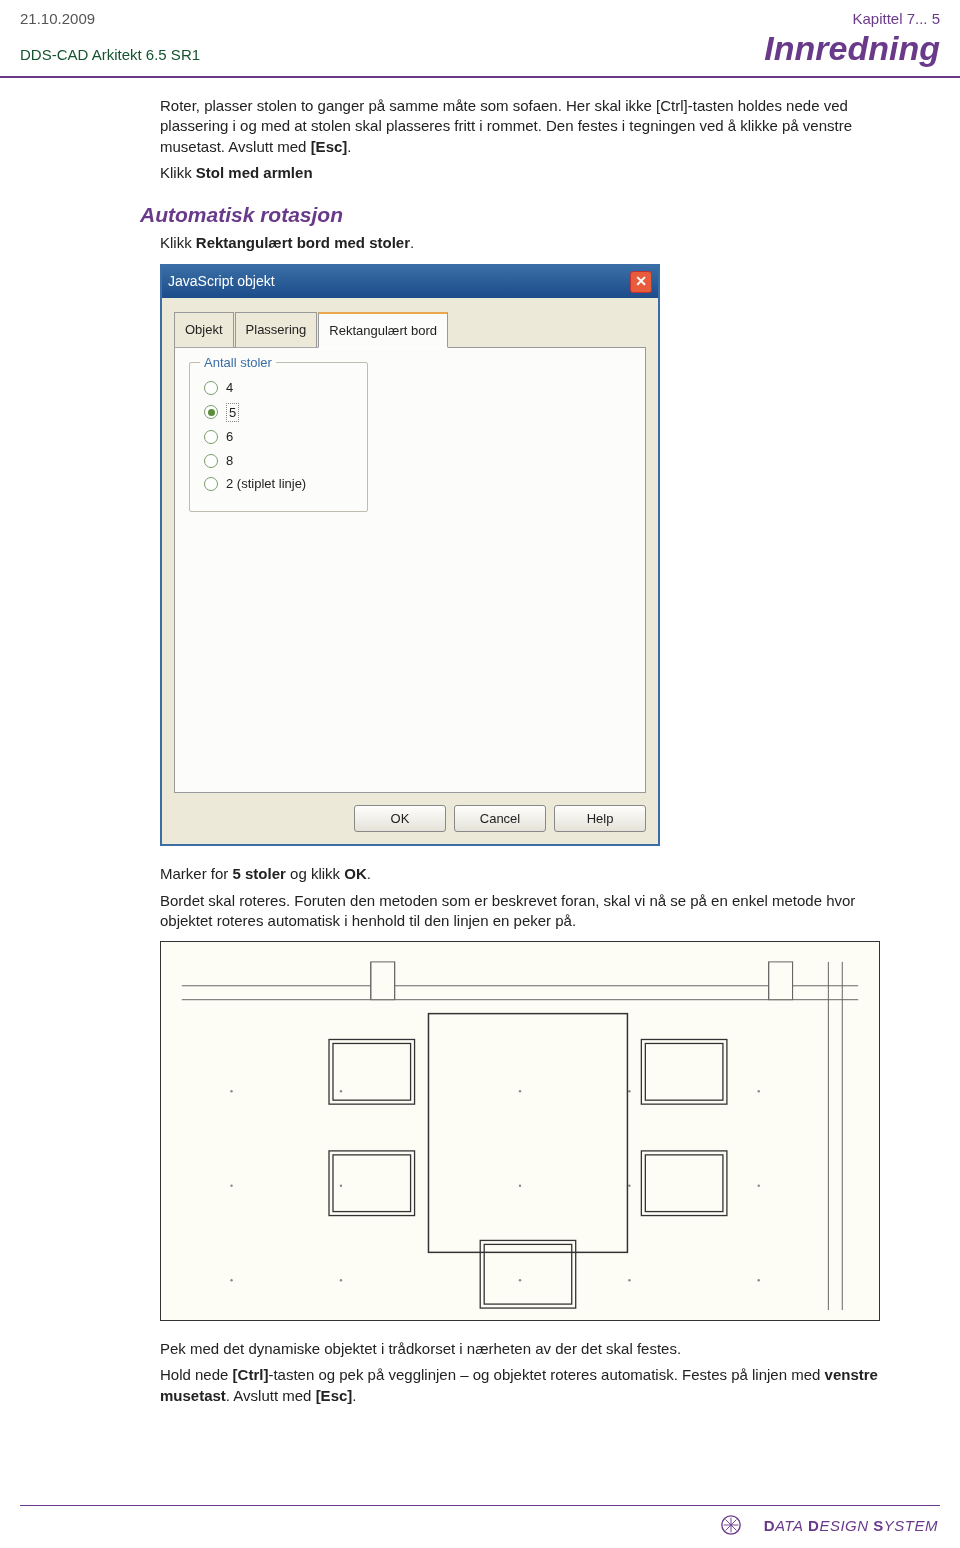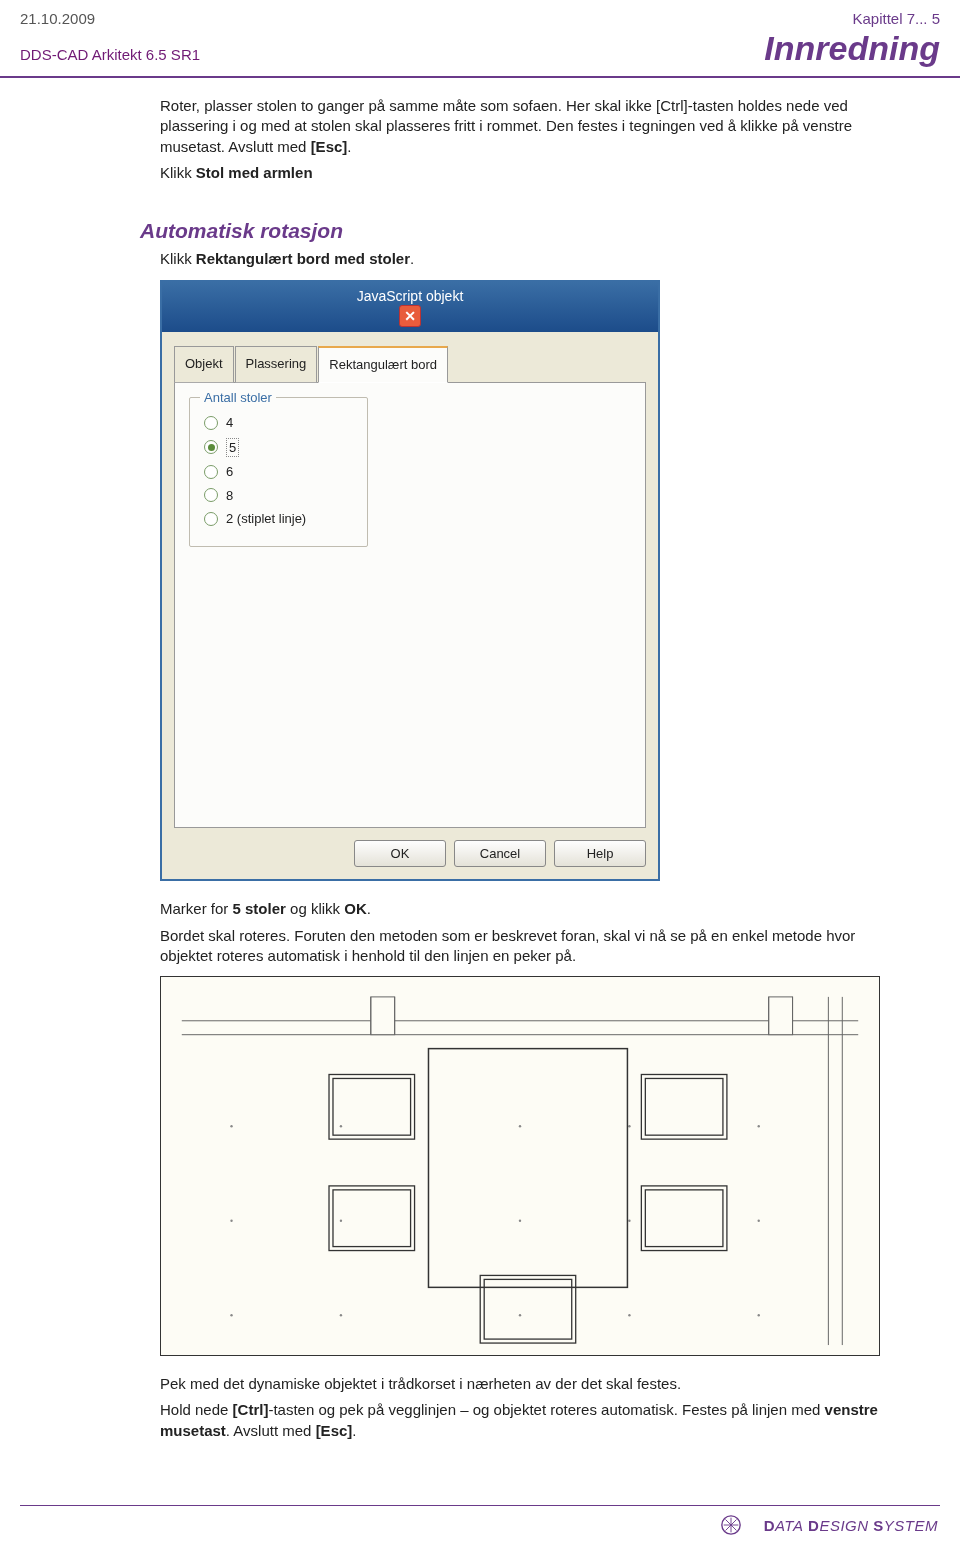--- a/index.html
+++ b/index.html
@@ -20,54 +20,53 @@
       align-items: flex-start;
     }
     .date { font-size: 15px; color: #555; }
     .chapter { font-size: 15px; color: #6a3a8a; }
     .header-row2 {
       display: flex;
       justify-content: space-between;
       align-items: baseline;
       margin-top: 2px;
     }
-    .product { font-size: 15px; color: #701a75; }
+    .product { font-size: 15px; color: #14532d; }
     .title { font-size: 34px; color: #6a3a8a; font-style: italic; font-weight: bold; }
     .content {
       padding: 18px 80px 20px 160px;
       font-size: 15px;
       line-height: 1.35;
       color: #222;
     }
     .para { margin-bottom: 6px; }
     .bold { font-weight: bold; }
     .section-head {
       font-size: 21px;
       color: #6a3a8a;
       font-style: italic;
       font-weight: bold;
-      margin: 34px 0 4px -20px;
+      margin: 18px 0 4px -20px;
     }
     
     .dialog {
       width: 500px;
       margin: 10px 0 18px 0;
       border: 2px solid #3a6ea5;
       background: #ece9d8;
       font-family: Tahoma, Arial, sans-serif;
     }
     .dialog-title {
       background: linear-gradient(#3a6ea5, #1c4c8a);
       color: white;
       padding: 5px 6px;
       font-size: 14px;
       display: flex;
       justify-content: space-between;
       align-items: center;
-      flex-direction: column;
     }
     .close-btn {
       width: 22px; height: 22px;
       background: #e85c3c;
       border: 1px solid #b33;
       border-radius: 3px;
       color: white;
       display: flex; align-items: center; justify-content: center;
       font-weight: bold;
       font-size: 14px;

